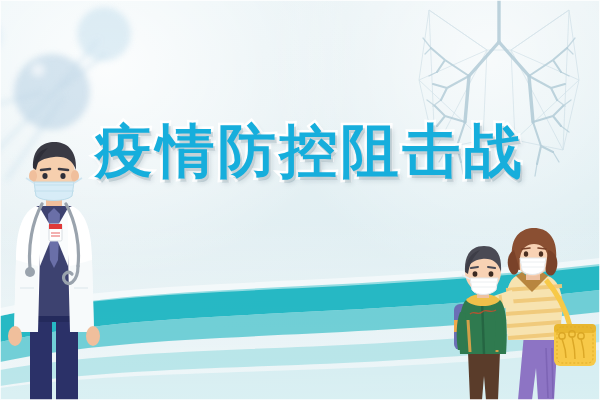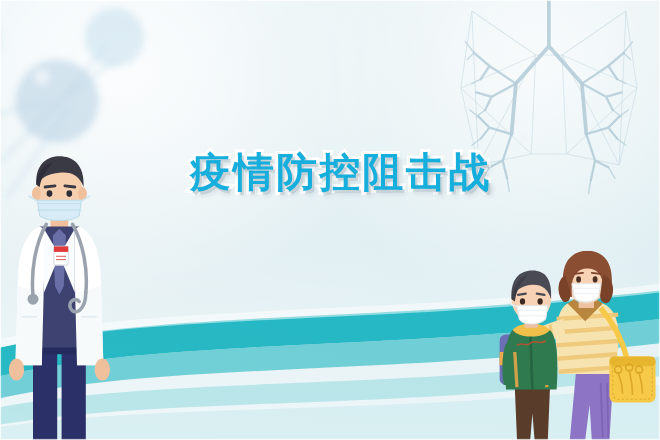--- a/index.html
+++ b/index.html
@@ -65,21 +65,21 @@
     color:#16aedc;
     letter-spacing:.06em;
     line-height:1;
     -webkit-text-stroke:5px #ffffff;
     paint-order:stroke fill;
     text-shadow:
       2px 3px 0 rgba(120,150,160,.30),
       3px 4px 5px rgba(90,120,135,.22);
   }
   .line-1{ font-size:58px; }
-  .line-2{ font-size:37px; margin-top:26px;padding-left:20px; }
+  .line-2{ font-size:58px; margin-top:10px;padding-left:20px; }
 
   
   .doctor{ position:absolute; left:-4px; top:136px; width:118px; height:264px; z-index:25; }
 
   
   .family{ position:absolute; right:-4px; top:228px; width:150px; height:172px; z-index:25; }
 </style>
 </head>
 <body>
 

